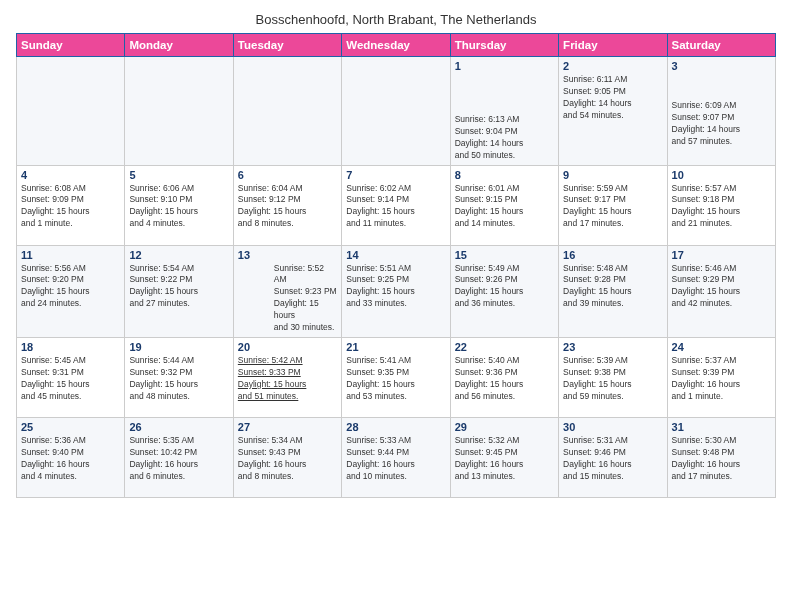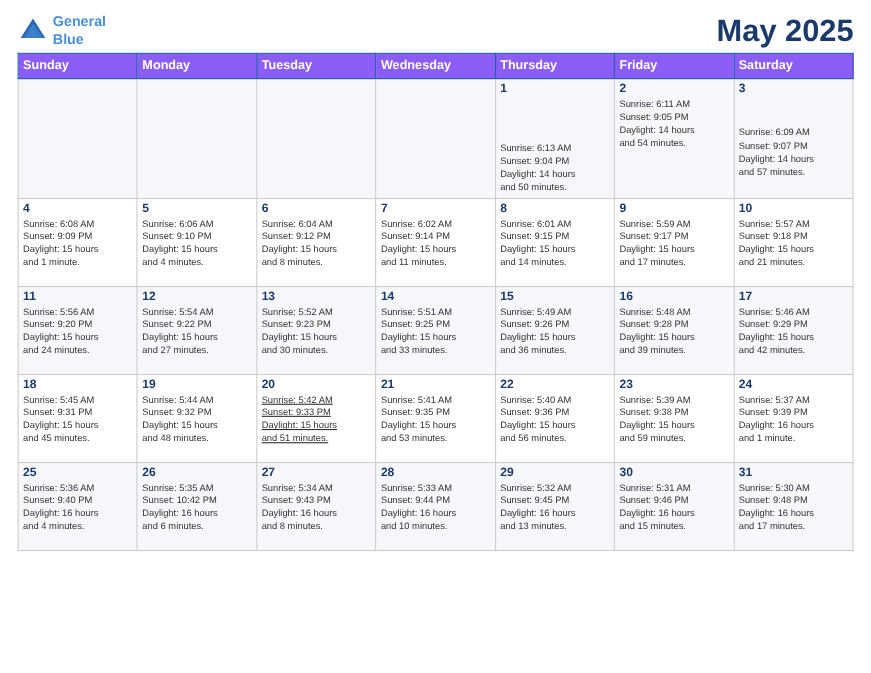--- a/index.html
+++ b/index.html
@@ -52,21 +52,21 @@
       color: #333;
       text-align: center;
       margin-bottom: 6px;
     }
     table {
       width: 100%;
       border-collapse: collapse;
       table-layout: fixed;
     }
     thead th {
-      background: #8b5cf6;
+      background: #ec4899;
       color: #fff;
       font-size: 11.5px;
       font-weight: bold;
       padding: 5px 4px;
       text-align: left;
       border: 1px solid #2060a8;
     }
     tbody td {
       border: 1px solid #ccc;
       vertical-align: top;
@@ -92,35 +92,21 @@
       color: #333;
     }
     .empty {
       background: #f9f9f9;
     }
   </style>
 </head>
 <body>
 
 <div class="page">
-  <div class="header">
-    <div class="logo">
-      <svg class="logo-icon" viewBox="0 0 30 30">
-        <polygon points="15,3 27,22 3,22" fill="#2a69b5"></polygon>
-        <polygon points="15,8 24,22 6,22" fill="#4a90d9" opacity="0.6"></polygon>
-      </svg>
-      <div class="logo-text">
-        <div><span>General</span></div>
-        <div><span style="color:#4a90d9">Blue</span></div>
-      </div>
-    </div>
-    <div class="title-block">
-      <div class="month-title">May 2025</div>
-    </div>
-  </div>
+  <div class="location">Bosschenhoofd, North Brabant, The Netherlands</div>
   <table>
     <thead>
       <tr>
       <th>Sunday</th>
           <th>Monday</th>
           <th>Tuesday</th>
           <th>Wednesday</th>
           <th>Thursday</th>
           <th>Friday</th>
           <th>Saturday</th>
@@ -215,21 +201,21 @@
           </td>
           <td>
             <span class="day-number">12</span>
             <div class="day-info" style="white-space: pre-line;">Sunrise: 5:54 AM
 Sunset: 9:22 PM
 Daylight: 15 hours
 and 27 minutes.</div>
           </td>
           <td>
             <span class="day-number">13</span>
-            <div class="day-info" style="white-space: pre-line;">Sunrise: 5:52 AM
+            <div class="day-info" style="white-space: pre-line; margin-left: 36px;">Sunrise: 5:52 AM
 Sunset: 9:23 PM
 Daylight: 15 hours
 and 30 minutes.</div>
           </td>
           <td>
             <span class="day-number">14</span>
             <div class="day-info" style="white-space: pre-line;">Sunrise: 5:51 AM
 Sunset: 9:25 PM
 Daylight: 15 hours
 and 33 minutes.</div>

